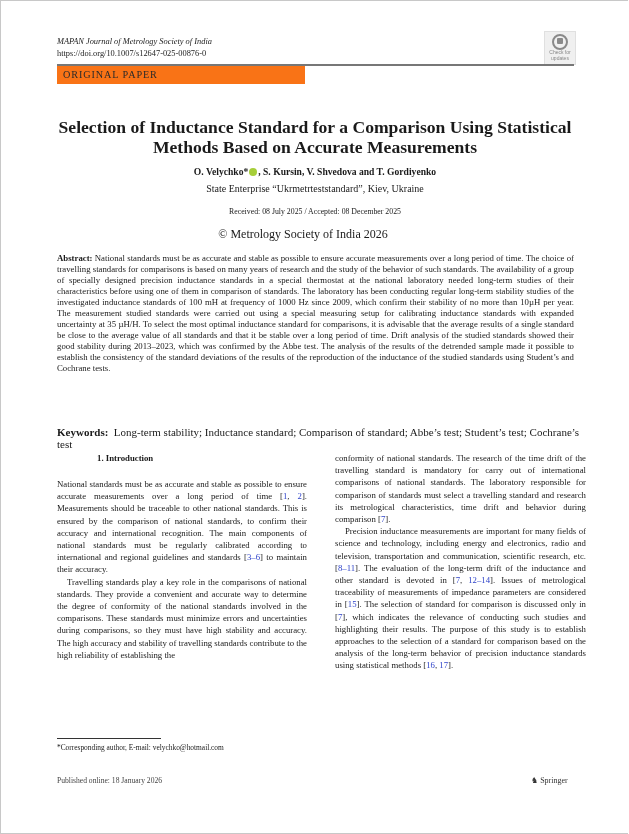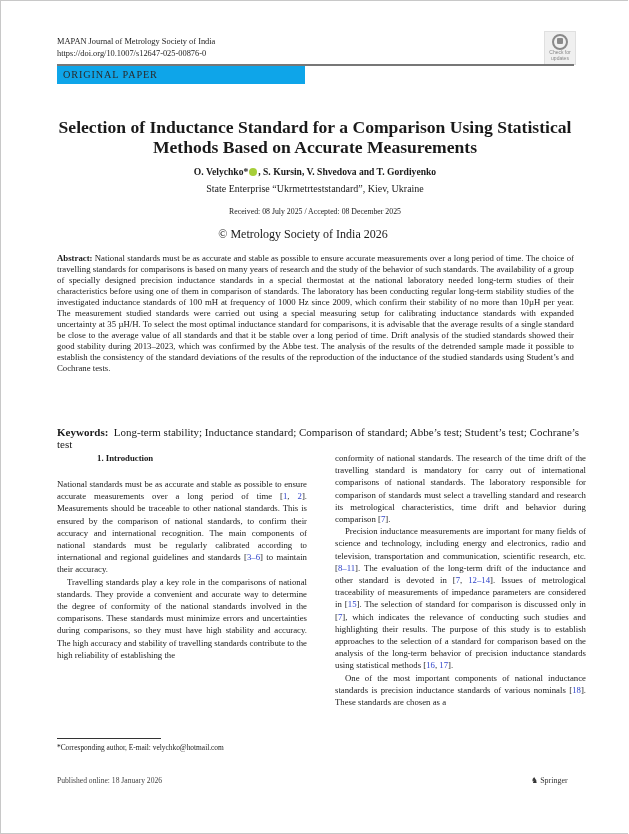--- a/index.html
+++ b/index.html
@@ -1,25 +1,25 @@
 <!DOCTYPE html>
 <html><head>
 <meta charset="utf-8">
 <style>
   html, body { margin:0; padding:0; background:#ffffff; }
   body { width:629px; height:834px; position:relative; overflow:hidden; font-family:"Liberation Serif", serif; color:#1a1a1a; }
   .frame { position:absolute; left:0; top:0; width:627px; height:832px; border:1px solid #c8c8c8; border-right:none; }
-  .journal { position:absolute; left:57px; top:37px; font-size:8.4px; color:#222;text-align:right; }
+  .journal { position:absolute; left:57px; top:37px; font-style:italic; font-size:8.4px; color:#222;text-align:right; }
   .doi { position:absolute; left:57px; top:49px; font-size:8.4px; color:#222; }
   .cfu { position:absolute; left:544px; top:31px; width:30px; height:32px; background:#f0f0f0; border:1px solid #e0e0e0; text-align:center; }
   .cfu .ring { width:12px; height:12px; border-radius:50%; border:2px solid #8a8a8a; margin:2px auto 0; position:relative; }
   .cfu .ring:after { content:""; position:absolute; left:3px; top:2px; width:6px; height:6px; background:#8a8a8a; border-radius:1px; }
   .cfu .lbl { font-family:"Liberation Sans", sans-serif; font-size:5px; color:#888; line-height:5.5px; }
   .rule { position:absolute; left:57px; top:64px; width:517px; height:2px; background:#777; }
-  .band { position:absolute; left:57px; top:66px; width:248px; height:18px; background:#0ea5e9; }
+  .band { position:absolute; left:57px; top:66px; width:248px; height:18px; background:#f97316; }
   .band span { position:absolute; left:6px; top:3px; font-size:10.2px; letter-spacing:0.9px; color:#2a2a2a; }
   .title { position:absolute; left:40px; top:117px; width:550px; text-align:center; font-weight:bold; font-size:17.6px; line-height:20px; }
   .authors { position:absolute; left:40px; top:166px; width:550px; text-align:center; font-weight:bold; font-size:9.6px; }
   .orcid { display:inline-block; width:8px; height:8px; border-radius:50%; background:#a6ce39; vertical-align:-1px; margin:0 1px; }
   .affil { position:absolute; left:40px; top:183px; width:550px; text-align:center; font-size:10px; }
   .dates { position:absolute; left:40px; top:207px; width:550px; text-align:center; font-size:7.8px; }
   .copy { position:absolute; left:28px; top:227px; width:550px; text-align:center; font-size:12px; }
   .abstract { position:absolute; left:57px; top:253px; width:517px; font-size:8.75px; line-height:11px; text-align:justify; }
   .kw { position:absolute; left:57px; top:426px; width:530px; font-size:11px; }
   .b { font-weight:bold; }
@@ -77,21 +77,20 @@
 <div class="secHead">1.  Introduction</div>
 
 <div class="col colL" style="top:478px;">
   <p class="p"><span>National standards must be as accurate and stable as possible to ensure accurate measurements over a long period of time [</span><span class="ref">1</span><span>, </span><span class="ref">2</span><span>]. Measurements should be traceable to other national standards. This is ensured by the comparison of national standards, to confirm their accuracy and international recognition. The main components of national standards must be regularly calibrated according to international and regional guidelines and standards [</span><span class="ref">3–6</span><span>] to maintain their accuracy.</span></p>
   <p class="p ind">Travelling standards play a key role in the comparisons of national standards. They provide a convenient and accurate way to determine the degree of conformity of the national standards involved in the comparisons. These standards must minimize errors and uncertainties during comparisons, so they must have high stability and accuracy. The high accuracy and stability of travelling standards contribute to the high reliability of establishing the</p>
 </div>
 
 <div class="col colR">
   <p class="p"><span>conformity of national standards. The research of the time drift of the travelling standard is mandatory for carry out of international comparisons of national standards. The laboratory responsible for comparison of standards must select a travelling standard and research its metrological characteristics, time drift and behavior during comparison [</span><span class="ref">7</span><span>].</span></p>
   <p class="p ind"><span>Precision inductance measurements are important for many fields of science and technology, including energy and electronics, radio and television, transportation and communication, scientific research, etc. [</span><span class="ref">8–11</span><span>]. The evaluation of the long-term drift of the inductance and other standard is devoted in [</span><span class="ref">7</span><span>, </span><span class="ref">12–14</span><span>]. Issues of metrological traceability of measurements of impedance parameters are considered in [</span><span class="ref">15</span><span>]. The selection of standard for comparison is discussed only in [</span><span class="ref">7</span><span>], which indicates the relevance of conducting such studies and highlighting their results. The purpose of this study is to establish approaches to the selection of a standard for comparison based on the analysis of the long-term behavior of precision inductance standards using statistical methods [</span><span class="ref">16</span><span>, </span><span class="ref">17</span><span>].</span></p>
-  <p class="p ind"><span>One of the most important components of national inductance standards is precision inductance standards of various nominals [</span><span class="ref">18</span><span>]. These standards are chosen as a</span></p>
 </div>
 
 <div class="fnrule"></div>
 <div class="fn">*Corresponding author, E-mail: velychko@hotmail.com</div>
 
 <div class="pub">Published online: 18 January 2026</div>
 <div class="springer">
   <span class="hs">♞</span>
   <span>Springer</span>
 </div>

